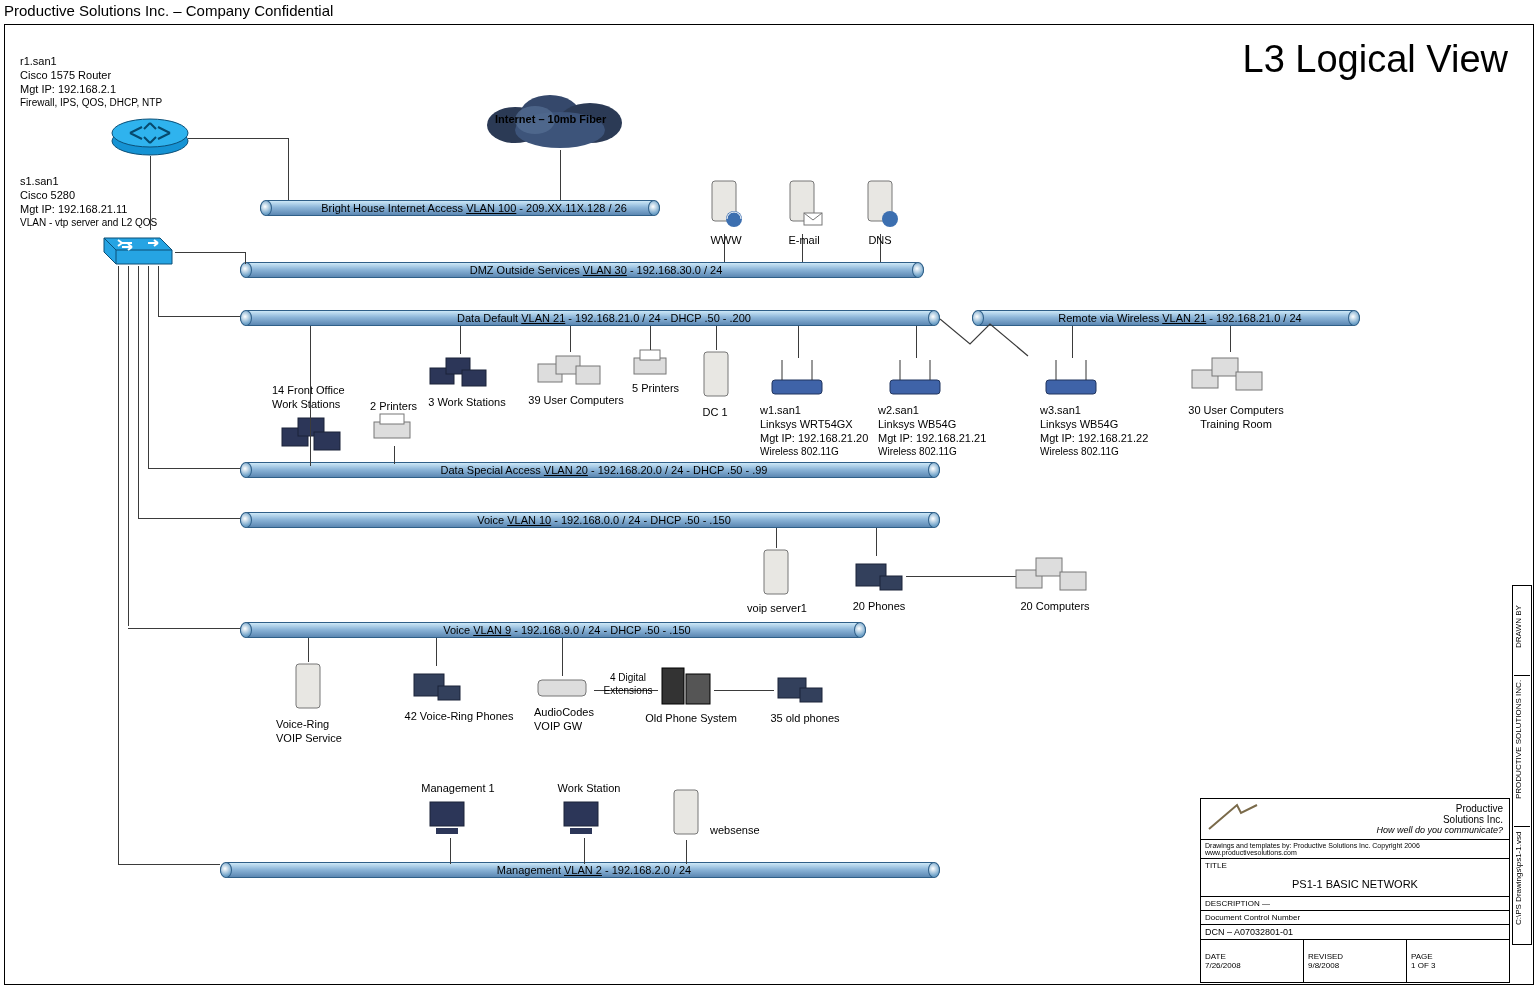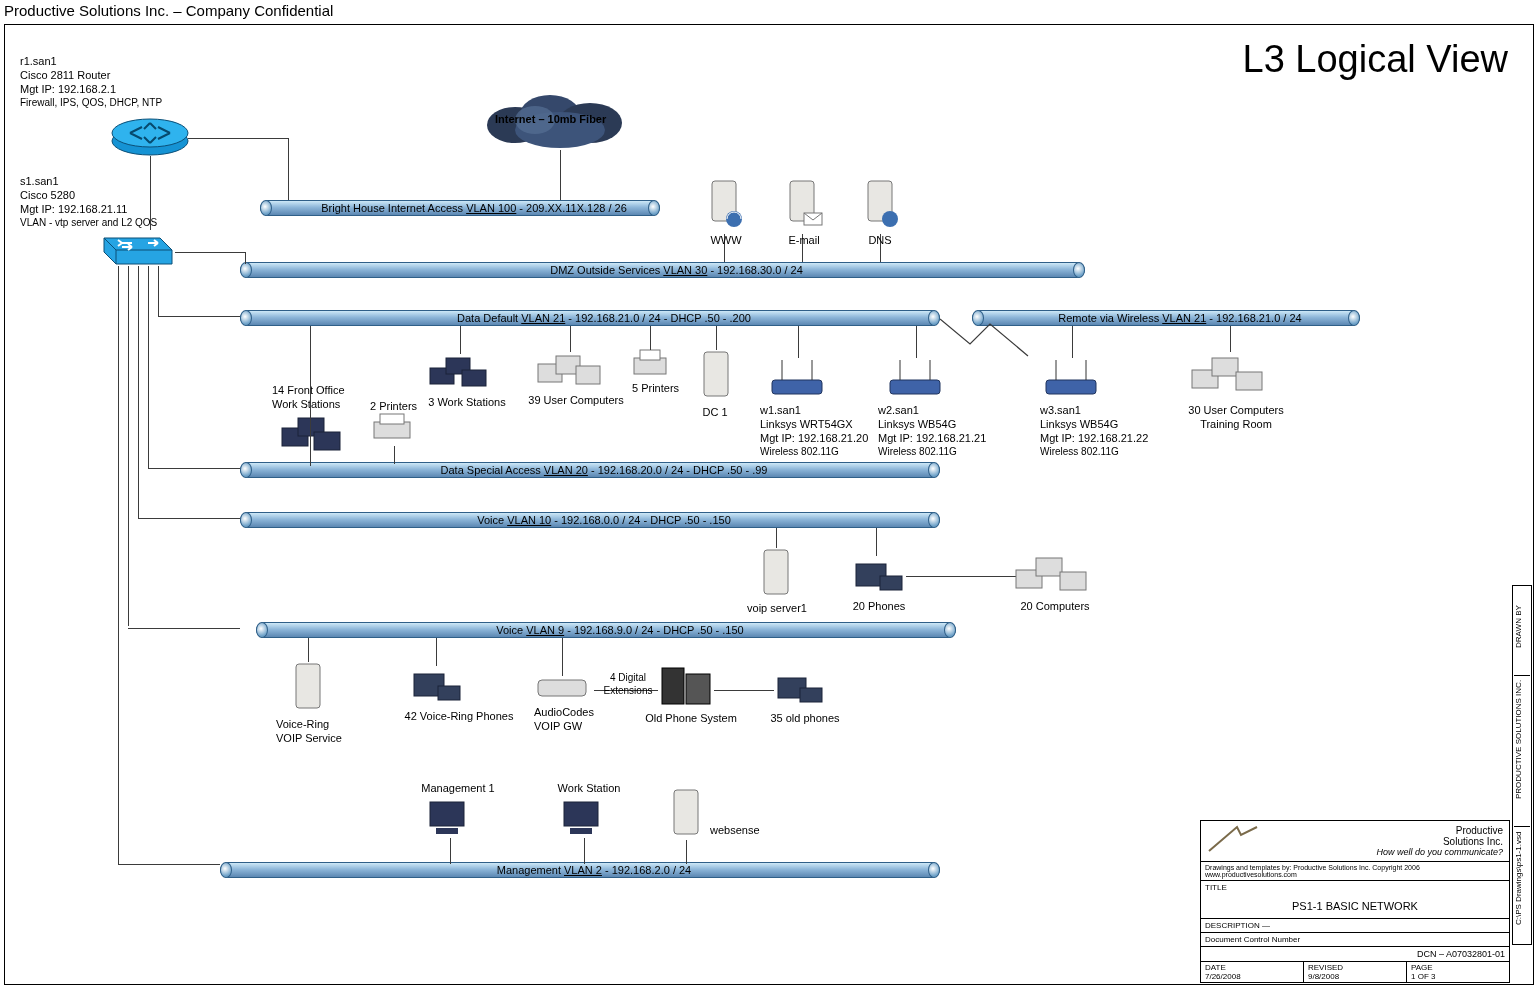--- a/index.html
+++ b/index.html
@@ -98,21 +98,21 @@
     right: 6px; bottom: 6px;
     width: 310px;
     border: 1px solid #000;
     font-size: 9px;
     background: #fff;
   }
   .tb .row { border-top: 1px solid #000; padding: 2px 4px; }
   .tb .hdr { font-size: 8px; }
   .tb .big { font-size: 11px; text-align: center; padding: 6px 4px; }
   .tb .triple { display: flex; }
-  .tb .triple > div { flex: 1; border-top:1px solid #000; border-right: 1px solid #000; padding: 1px 4px; font-size:8px;}
+  .tb .triple > div { flex: 1; border-top:1px solid #000; border-right: 1px solid #000; padding: 12px 4px; font-size:8px;}
   .tb .triple > div:last-child { border-right: none; }
   .sidebar {
     position: absolute;
     right: 6px; top: 585px;
     width: 20px; height: 360px;
     border: 1px solid #000;
     font-size: 8px;
     writing-mode: vertical-rl;
     transform: rotate(180deg);
     display: flex;
@@ -126,21 +126,21 @@
 </style>
 </head>
 <body>
 
 <div class="confidential">Productive Solutions Inc. – Company Confidential</div>
 <div class="frame"></div>
 <div class="title">L3 Logical View</div>
 
 <div class="note" style="left:20px;top:55px">
   <b>r1.san1</b><br>
-  <b>Cisco 2811 Router</b><br>
+  <b>Cisco 1575 Router</b><br>
   <span>Mgt IP: 192.168.2.1</span><br>
   <span class="small">Firewall, IPS, QOS, DHCP, NTP</span>
 </div>
 
 <svg class="icon" style="left:110px;top:113px" width="80" height="44">
   <ellipse cx="40" cy="28" rx="38" ry="14" fill="#1593d4" stroke="#0b4f77"></ellipse>
   <ellipse cx="40" cy="20" rx="38" ry="14" fill="#2fb3ee" stroke="#0b4f77"></ellipse>
   <path d="M20 20 l12 -6 M20 20 l12 6 M60 20 l-12 -6 M60 20 l-12 6 M40 10 l-6 6 M40 10 l6 6 M40 30 l-6 -6 M40 30 l6 -6" stroke="#064a6e" stroke-width="2" fill="none"></path>
 </svg>
 
@@ -170,36 +170,36 @@
     <ellipse cx="80" cy="40" rx="45" ry="18" fill="#3d547a"></ellipse>
     <ellipse cx="55" cy="30" rx="20" ry="14" fill="#566f94" opacity="0.7"></ellipse>
   </g>
 </svg>
 </div>
 <div class="cloud-label">Internet – 10mb Fiber</div>
 
 <div class="pipe" style="left:260px;top:200px;width:400px">
   <span class="mid"><span>Bright House Internet Access </span><u>VLAN 100</u><span> - 209.XX.11X.128 / 26</span></span>
 </div>
-<div class="pipe" style="left:240px;top:262px;width:845px">
+<div class="pipe" style="left:240px;top:262px;width:684px">
   <span class="mid"><span>DMZ Outside Services </span><u>VLAN 30</u><span> - 192.168.30.0 / 24</span></span>
 </div>
 <div class="pipe" style="left:240px;top:310px;width:700px">
   <span class="mid"><span>Data Default </span><u>VLAN 21</u><span> - 192.168.21.0 / 24  - DHCP .50 - .200</span></span>
 </div>
 <div class="pipe" style="left:972px;top:310px;width:388px">
   <span class="mid"><span>Remote via Wireless </span><u>VLAN 21</u><span> - 192.168.21.0 / 24</span></span>
 </div>
 <div class="pipe" style="left:240px;top:462px;width:700px">
   <span class="mid"><span>Data Special Access </span><u>VLAN 20</u><span> - 192.168.20.0 / 24  - DHCP .50 - .99</span></span>
 </div>
 <div class="pipe" style="left:240px;top:512px;width:700px">
   <span class="mid"><span>Voice </span><u>VLAN 10</u><span> - 192.168.0.0 / 24  - DHCP .50 - .150</span></span>
 </div>
-<div class="pipe" style="left:256px;top:622px;width:700px">
+<div class="pipe" style="left:240px;top:622px;width:626px">
   <span class="mid"><span>Voice </span><u>VLAN 9</u><span> - 192.168.9.0 / 24  - DHCP .50 - .150</span></span>
 </div>
 <div class="pipe" style="left:220px;top:862px;width:720px">
   <span class="mid"><span>Management </span><u>VLAN 2</u><span> - 192.168.2.0 / 24</span></span>
 </div>
 
 <div class="vline" style="left:150px;top:156px;height:74px"></div>
 <div class="hline" style="left:188px;top:138px;width:100px"></div>
 <div class="vline" style="left:288px;top:138px;height:62px"></div>
 <div class="vline" style="left:560px;top:150px;height:50px"></div>
@@ -433,19 +433,19 @@
     <span style="font-size:10px;white-space:pre-line">Productive
 Solutions Inc.</span>
     <div class="logo-slogan">How well do you communicate?</div>
   </div>
   <div class="row small" style="font-size:7px;white-space:pre-line">Drawings and templates by: Productive Solutions Inc. Copyright 2006
 www.productivesolutions.com</div>
   <div class="row hdr">TITLE</div>
   <div class="big">PS1-1 BASIC NETWORK</div>
   <div class="row hdr">DESCRIPTION  —</div>
   <div class="row hdr">Document Control Number</div>
-  <div class="row" style="text-align:right">DCN – A07032801-01</div>
+  <div class="row" style="text-align:left">DCN – A07032801-01</div>
   <div class="triple">
     <div><span>DATE</span><br><span>7/26/2008</span></div>
     <div><span>REVISED</span><br><span>9/8/2008</span></div>
     <div><span>PAGE</span><br><span>1 OF 3</span></div>
   </div>
 </div>
 
 </body></html>

